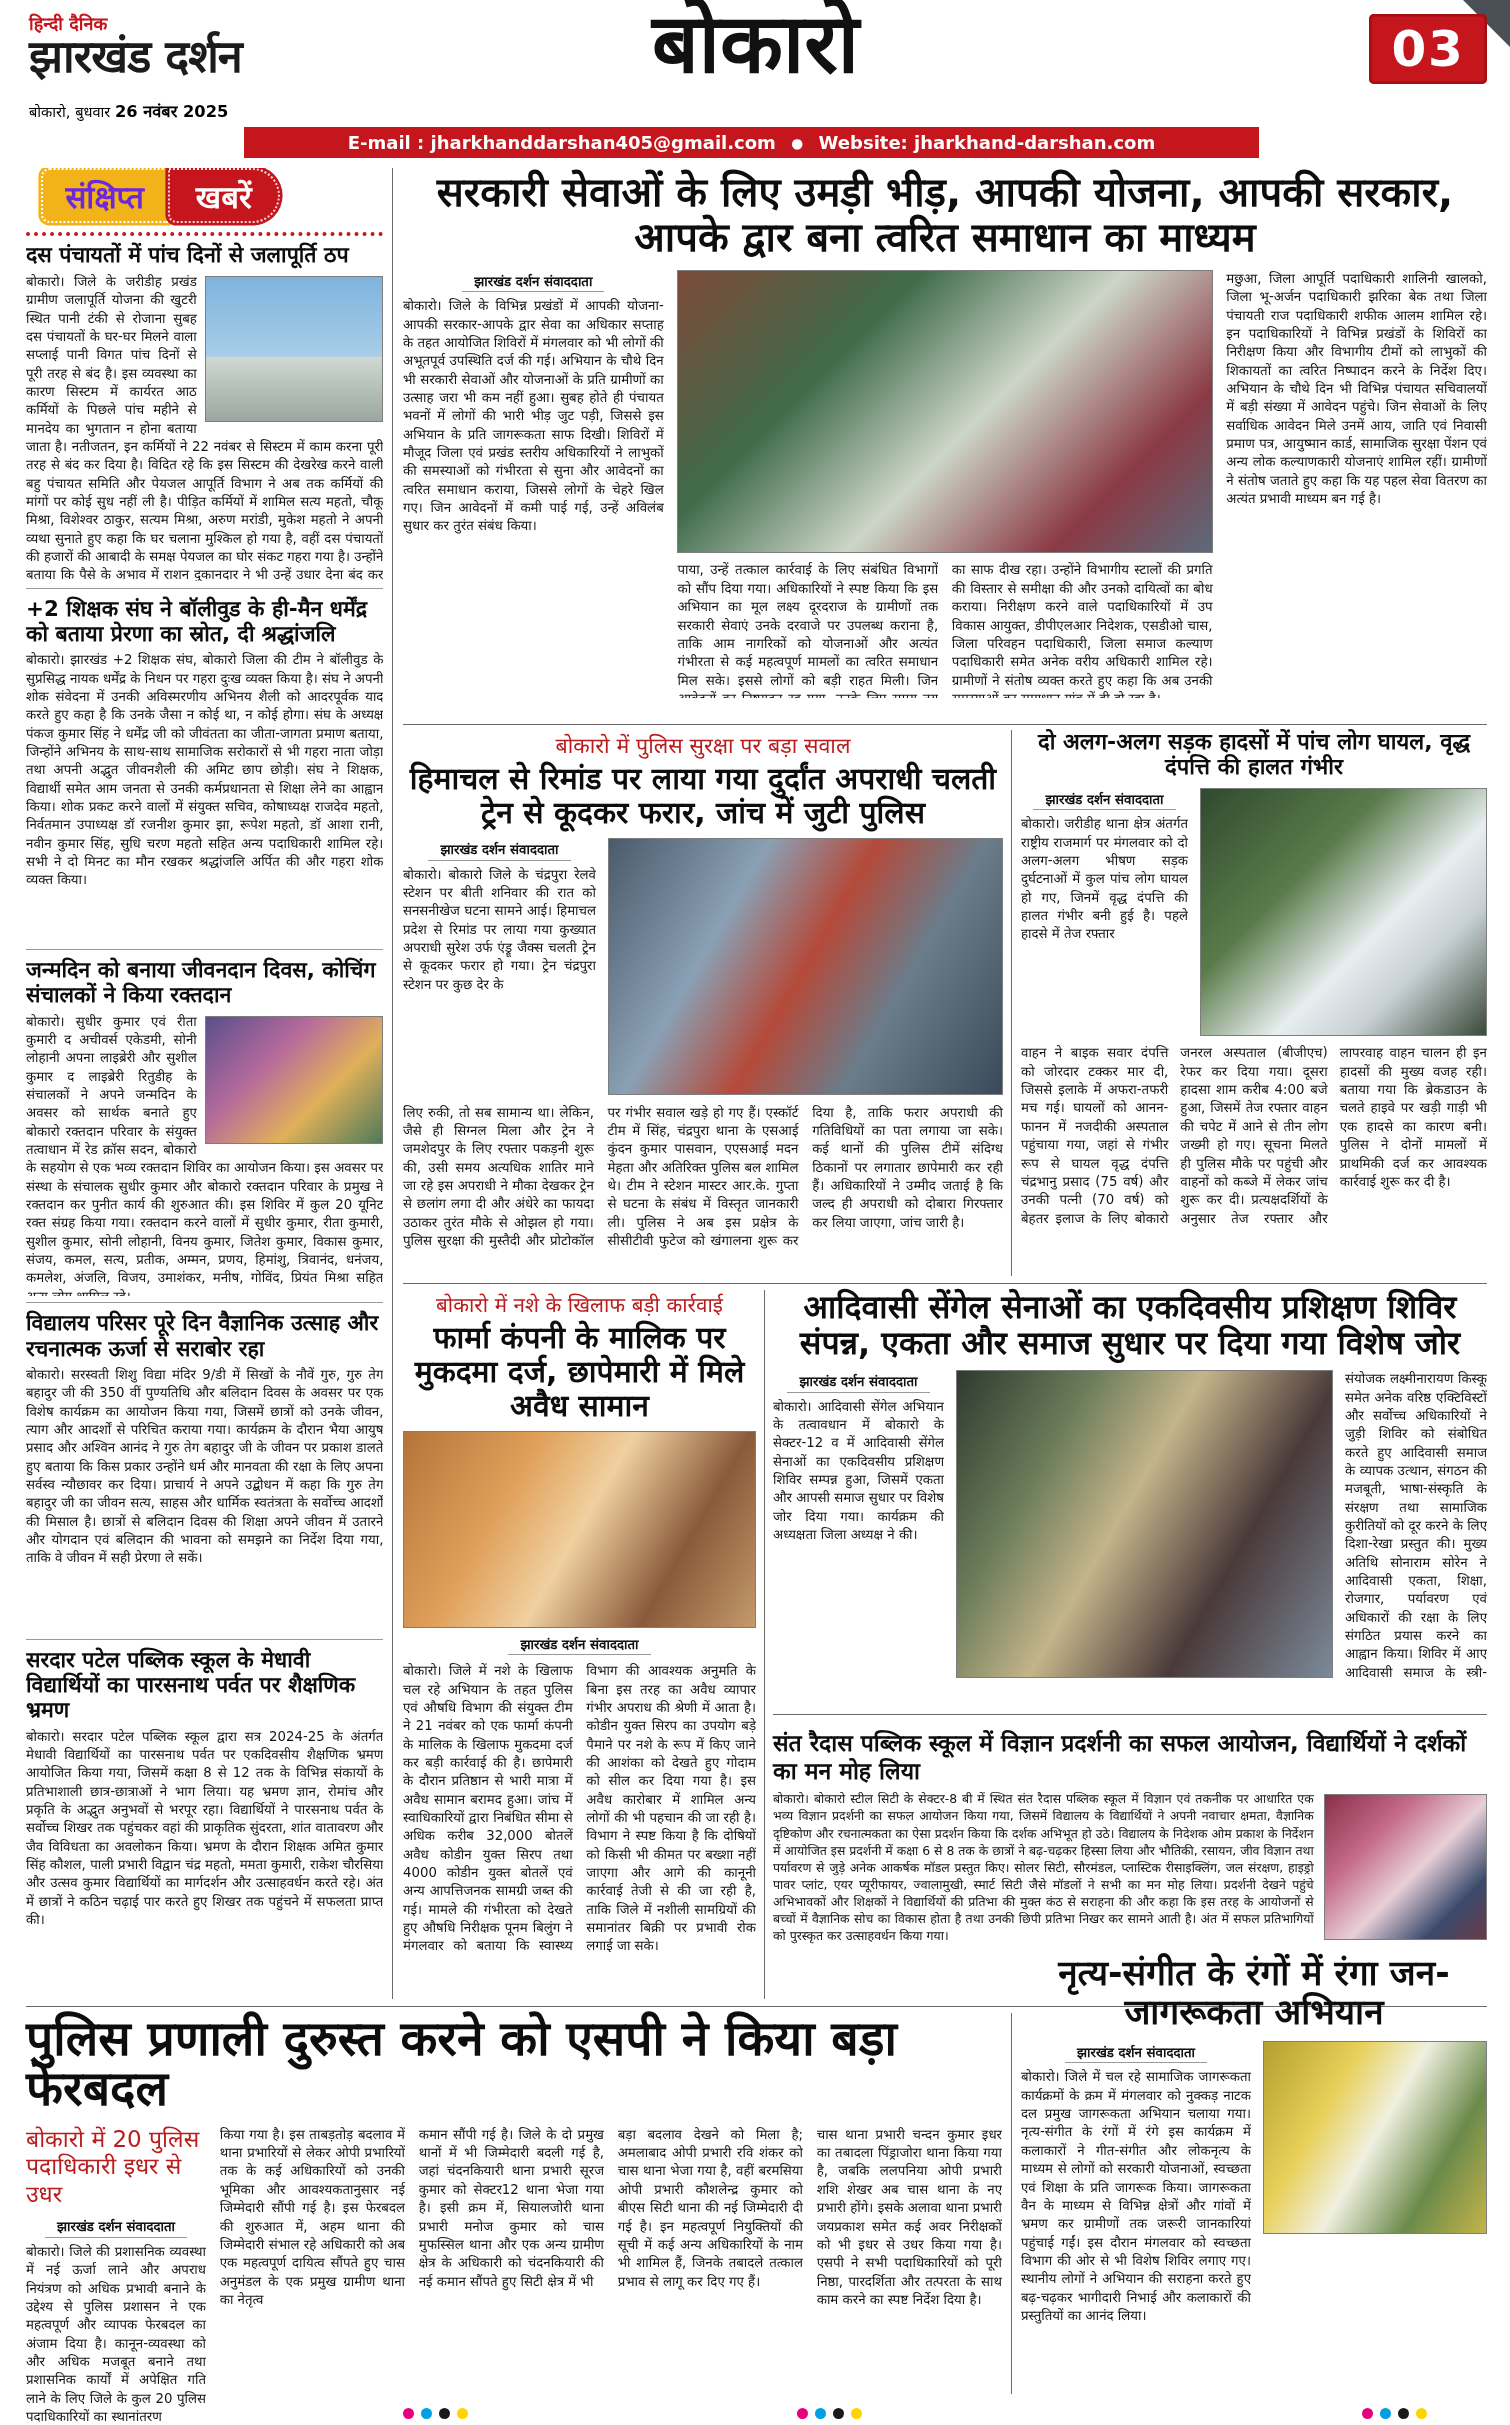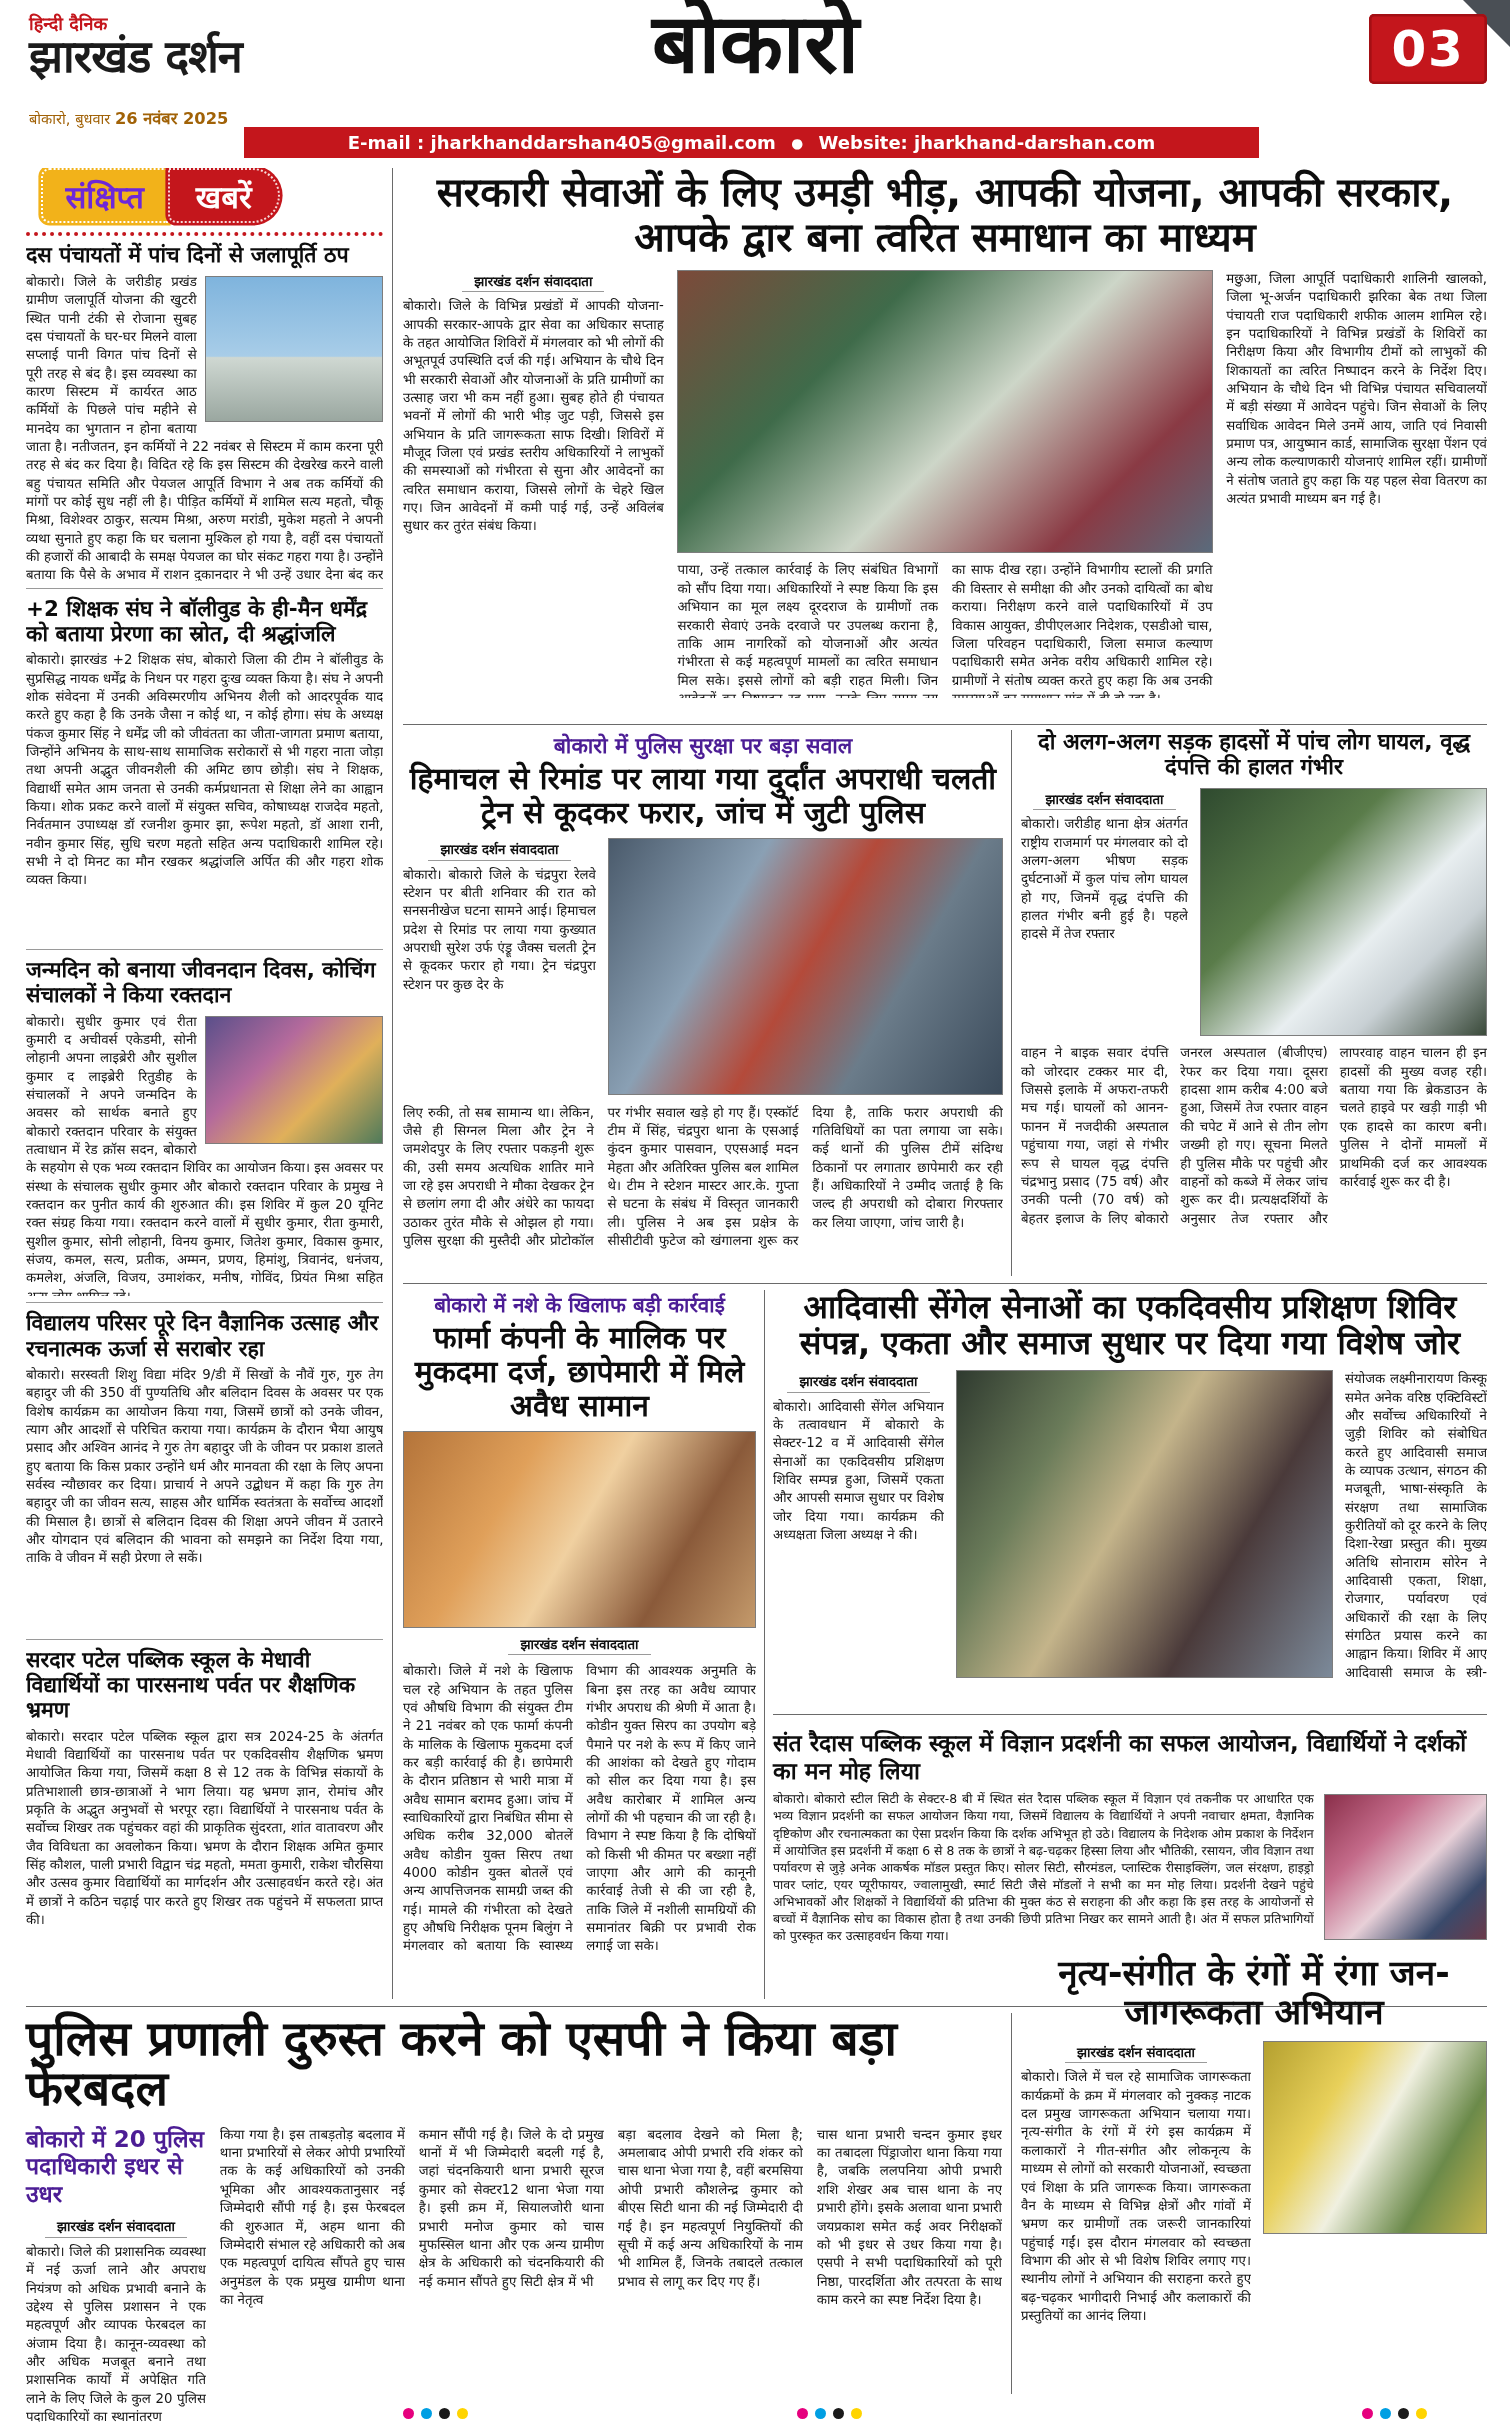--- a/index.html
+++ b/index.html
@@ -2,35 +2,35 @@
 <html style="font-size:13.7px"><head>
 <meta charset="utf-8">
 <style>
   html,body{margin:0;padding:0;background:#ffffff;}
   body{width:1511px;height:2426px;font-family:"DejaVu Sans",sans-serif;color:#1a1a1a;position:relative;overflow:hidden;}
   .page{position:absolute;inset:0;background:#fff;}
   
   .masthead-left{position:absolute;left:29px;top:15.4px;width:360px;}
   .tagline{color:#c4161c;font-weight:bold;font-size:18px;line-height:1;}
   .paper-title{color:#1b1b1b;font-weight:800;font-size:45px;line-height:1.05;letter-spacing:-0.9px;}
-  .dateline{font-size:14.6px;margin-top:26px;color:#a16207;}
+  .dateline{font-size:14.6px;margin-top:19px;color:#000000;}
   .dateline b{font-size:16.3px;}
   .edition{position:absolute;left:0;right:0;top:3.4px;text-align:center;font-size:82px;font-weight:800;color:#111;line-height:1;}
   .corner-ribbon{position:absolute;right:0;top:0;width:0;height:0;border-top:48px solid #4a4f55;border-left:48px solid transparent;}
   .page-number-box{position:absolute;right:24px;top:13.7px;width:118px;height:70px;background:#c4161c;border-radius:5.1px;display:flex;align-items:center;justify-content:center;box-shadow:inset 0 0 0 2.6px #a30f14;}
   .page-number{color:#fff;font-size:50px;font-weight:800;letter-spacing:1.7px;}
   .contact-bar{position:absolute;left:244px;top:127px;width:1015px;height:31px;background:#c4161c;color:#fff;display:flex;align-items:center;justify-content:center;gap:15.4px;font-weight:bold;font-size:18px;}
   .contact-bar .dot{font-size:13.7px;}
   
   .vrule{position:absolute;width:0;border-left:0.9px solid #6a6a6a;}
   .hrule{position:absolute;height:0;border-top:0.9px solid #6a6a6a;}
   
   .body-text{font-size:13.3px;line-height:1.38;text-align:justify;color:#151515;overflow:hidden;}
   .byline{font-weight:bold;font-size:13.3px;text-align:center;color:#111;margin:1.7px auto 5.1px;width:fit-content;border-bottom:0.9px solid #9a9a9a;padding:0 12px 1.7px;}
-  .kicker{font-weight:700;text-align:center;color:#4c1d95;}
+  .kicker{font-weight:400;text-align:center;color:#b91c1c;}
   .headline{font-weight:800;color:#0d0d0d;text-align:center;line-height:1.12;}
   .photo{border:0.9px solid #7d7d7d;box-sizing:border-box;}
   
   .briefs{position:absolute;left:26px;top:168px;width:367px;height:1831px;padding-right:8.6px;border-right:0.9px solid #6a6a6a;overflow:hidden;box-sizing:border-box;}
   .briefs-badge{display:flex;align-items:stretch;height:55px;margin:0 0 5.1px 15.4px;}
   .badge-left{background:#f2b21a;color:#6d28d9;font-weight:800;font-size:31px;display:flex;align-items:center;justify-content:center;padding:0 22px;border-radius:8.6px 0 0 8.6px;border:2.6px dotted #fff;box-shadow:0 0 0 2.6px #f2b21a;}
   .badge-right{background:#c4161c;color:#fff;font-weight:800;font-size:31px;display:flex;align-items:center;justify-content:center;padding:0 26px;border-radius:0 29px 29px 8.6px;border:2.6px dotted #f6dada;box-shadow:0 0 0 2.6px #c4161c;}
   .briefs-dashes{border-top:4.3px dotted #c4161c;margin:8.6px 0 6.9px;}
   .brief h3{font-size:21.4px;font-weight:800;line-height:1.18;margin:6.9px 0 5.1px;color:#0d0d0d;}
   .brief{border-bottom:0.9px solid #9a9a9a;padding-bottom:6.9px;margin-bottom:3.4px;}

